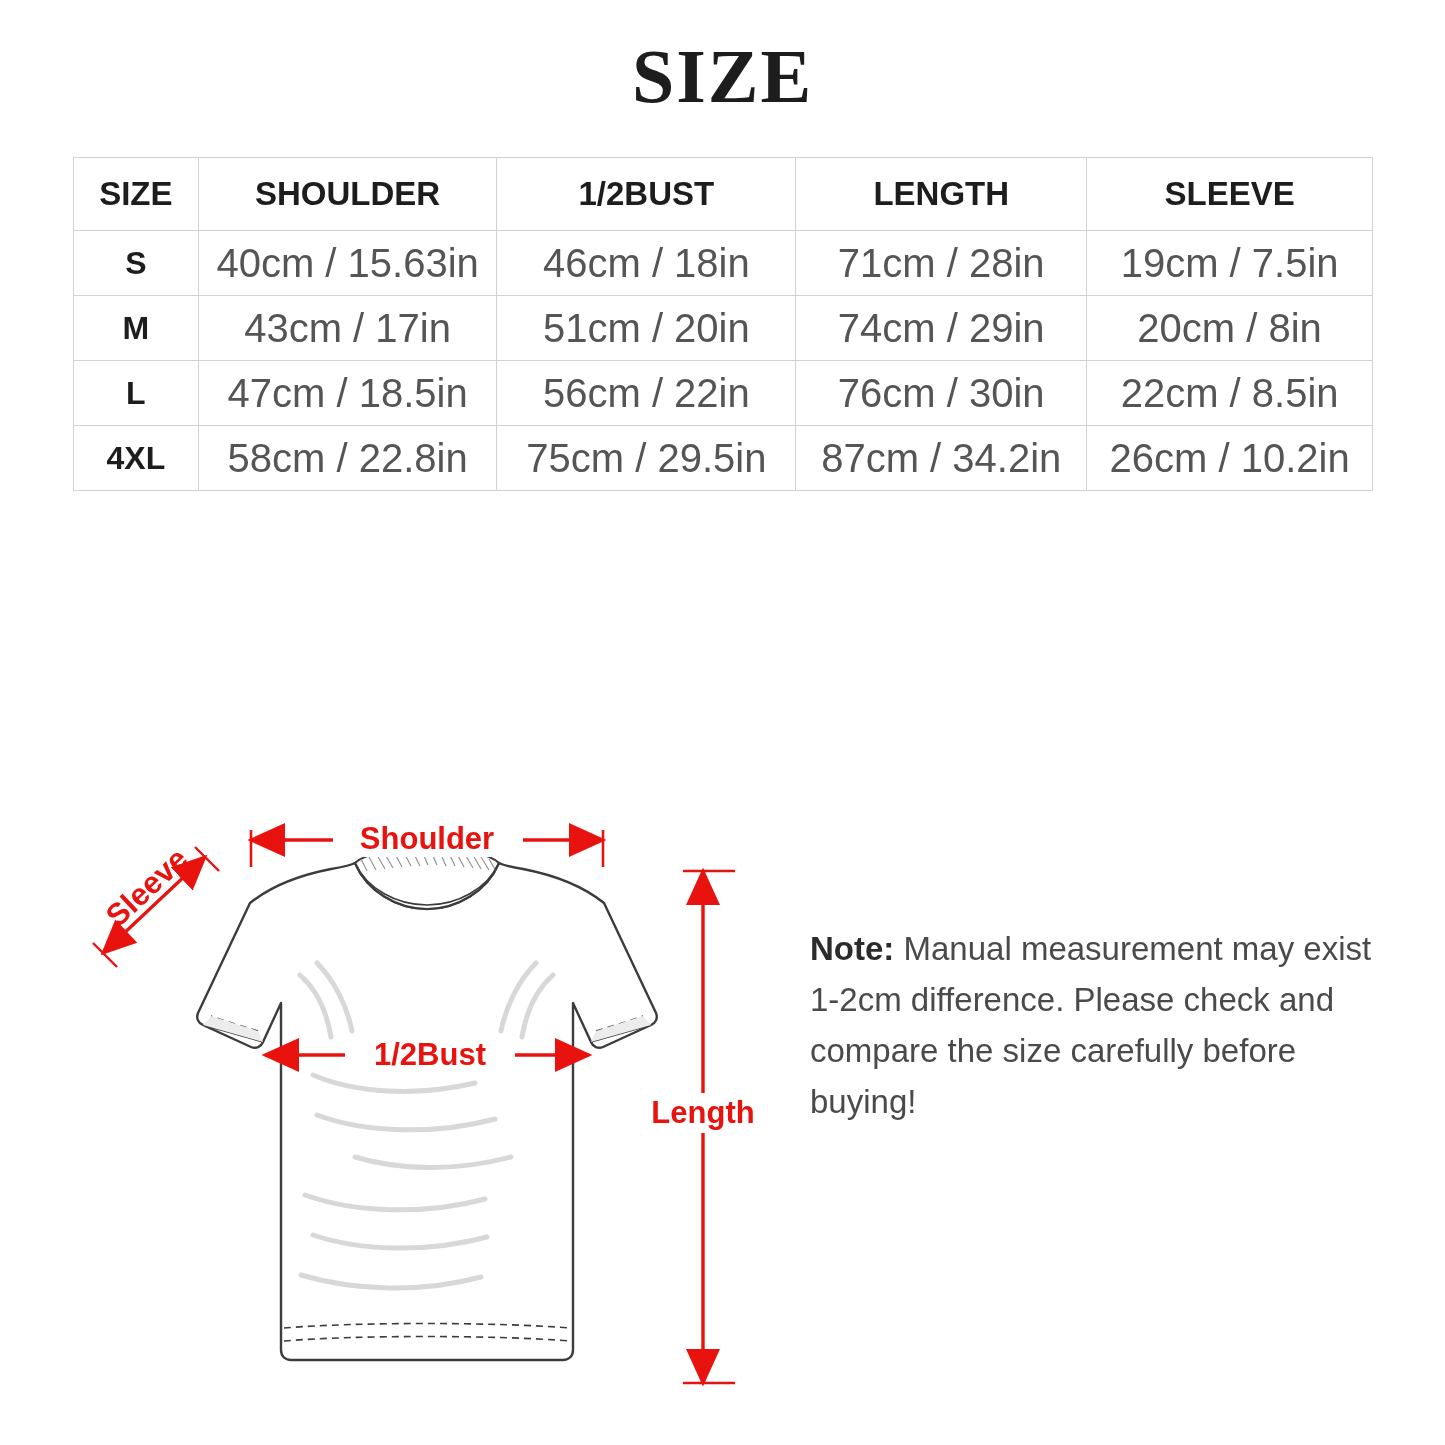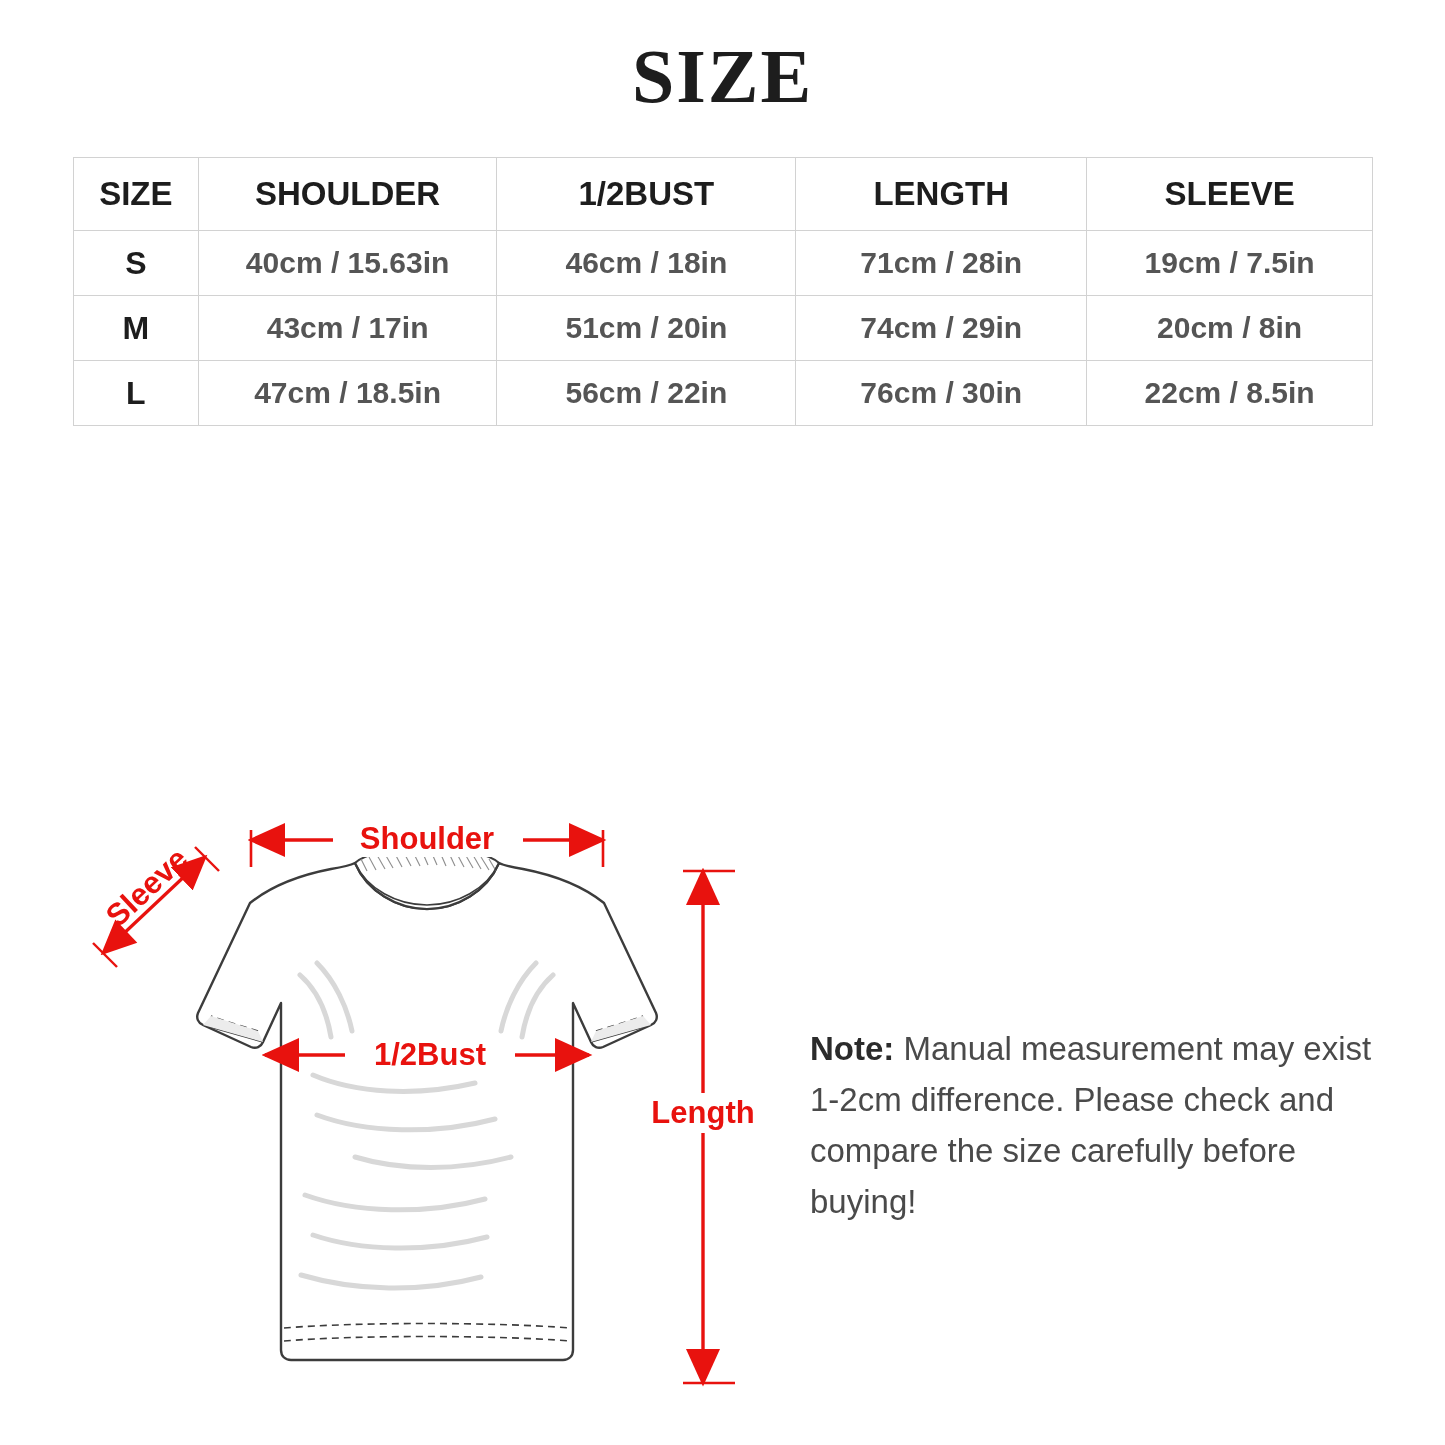--- a/index.html
+++ b/index.html
@@ -53,22 +53,22 @@
     font-weight: bold;
     color: #1d1d1d;
     height: 72px;
   }
   table.size-table tbody td.size-cell {
     font-size: 32px;
     font-weight: bold;
     color: #1d1d1d;
   }
   table.size-table tbody td.val-cell {
-    font-size: 30px;
-    font-weight: bold;
+    font-size: 40px;
+    font-weight: normal;
     color: #555555;
   }
   col.c-size  { width: 9.6%; }
   col.c-sh    { width: 23.0%; }
   col.c-bust  { width: 23.0%; }
   col.c-len   { width: 22.4%; }
   col.c-slv   { width: 22.0%; }
 
   
   #diagram {
@@ -77,21 +77,21 @@
     top: 775px;
     width: 760px;
     height: 650px;
   }
   #diagram svg { display: block; }
 
   
   #note {
     position: absolute;
     left: 810px;
-    top: 1023px;
+    top: 923px;
     width: 580px;
     font-size: 33px;
     line-height: 1.55;
     color: #4a4a4a;
   }
   #note .note-label {
     font-weight: bold;
     color: #2b2b2b;
   }
 </style>
@@ -132,20 +132,27 @@
         <td class="val-cell">51cm / 20in</td>
         <td class="val-cell">74cm / 29in</td>
         <td class="val-cell">20cm / 8in</td>
       </tr>
       <tr>
         <td class="size-cell">L</td>
         <td class="val-cell">47cm / 18.5in</td>
         <td class="val-cell">56cm / 22in</td>
         <td class="val-cell">76cm / 30in</td>
         <td class="val-cell">22cm / 8.5in</td>
+      </tr>
+      <tr>
+        <td class="size-cell">4XL</td>
+        <td class="val-cell">58cm / 22.8in</td>
+        <td class="val-cell">75cm / 29.5in</td>
+        <td class="val-cell">87cm / 34.2in</td>
+        <td class="val-cell">26cm / 10.2in</td>
       </tr>
     </tbody>
   </table>
 </div>
 
 <div id="diagram">
   <svg width="760" height="650" viewBox="0 0 760 650" xmlns="http://www.w3.org/2000/svg">
     <defs>
       <marker id="arrR" markerWidth="12" markerHeight="12" refX="10" refY="5" orient="auto">
         <path d="M0,0 L11,5 L0,10 z" fill="#e8120e"></path>

